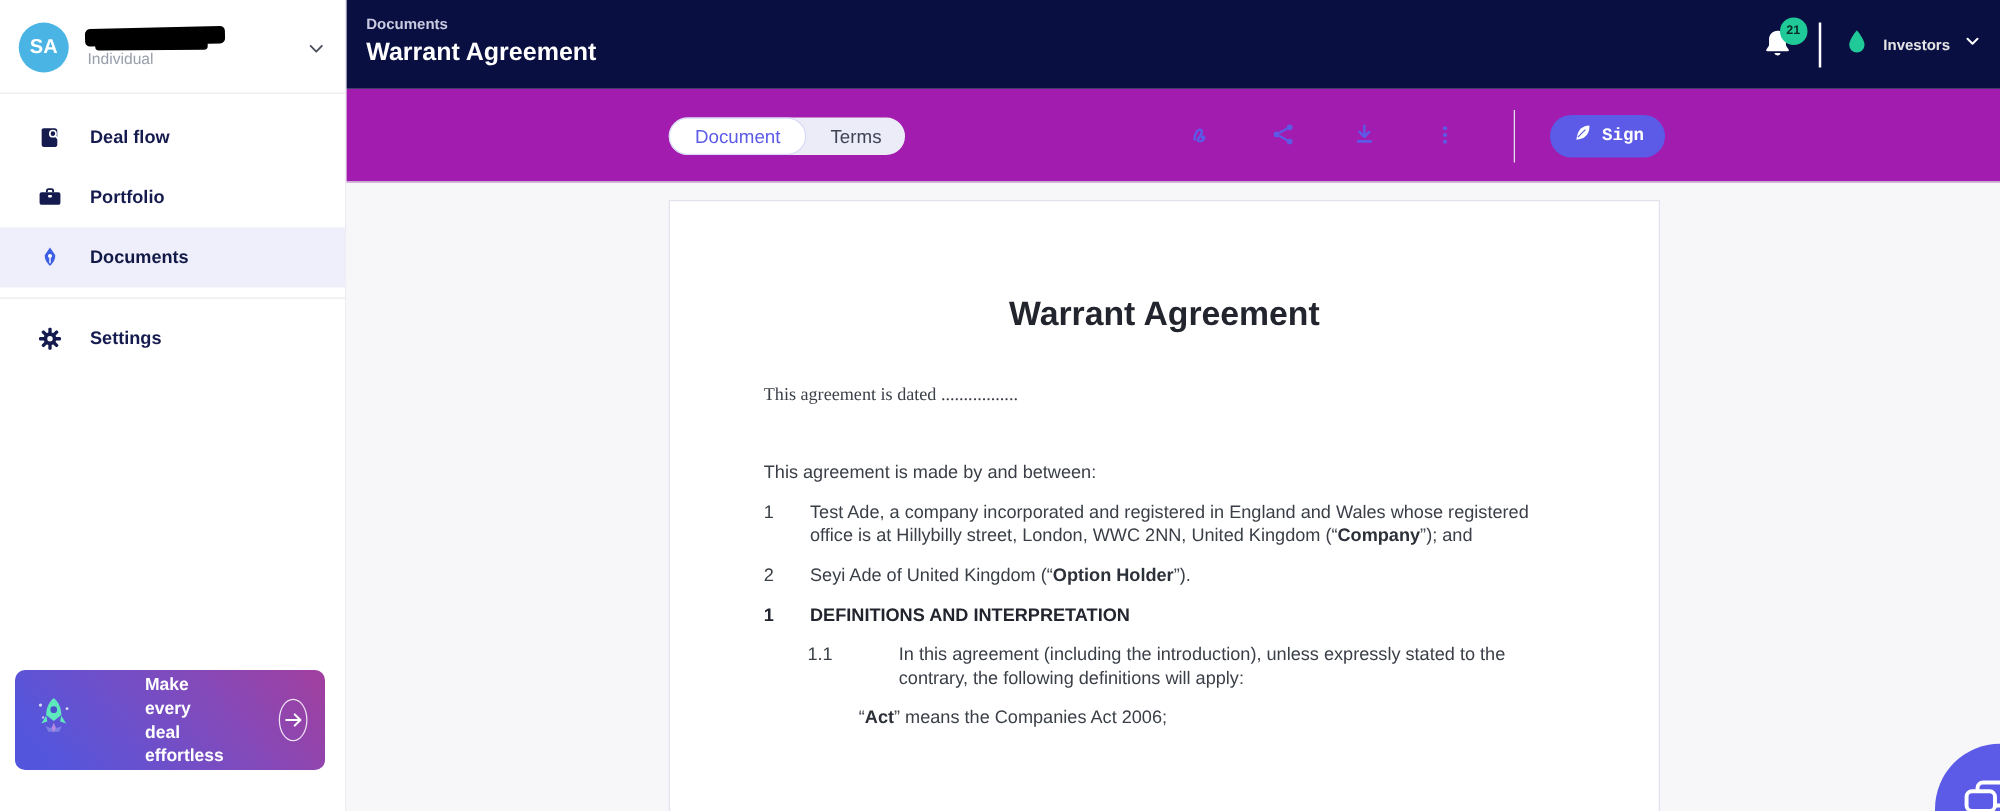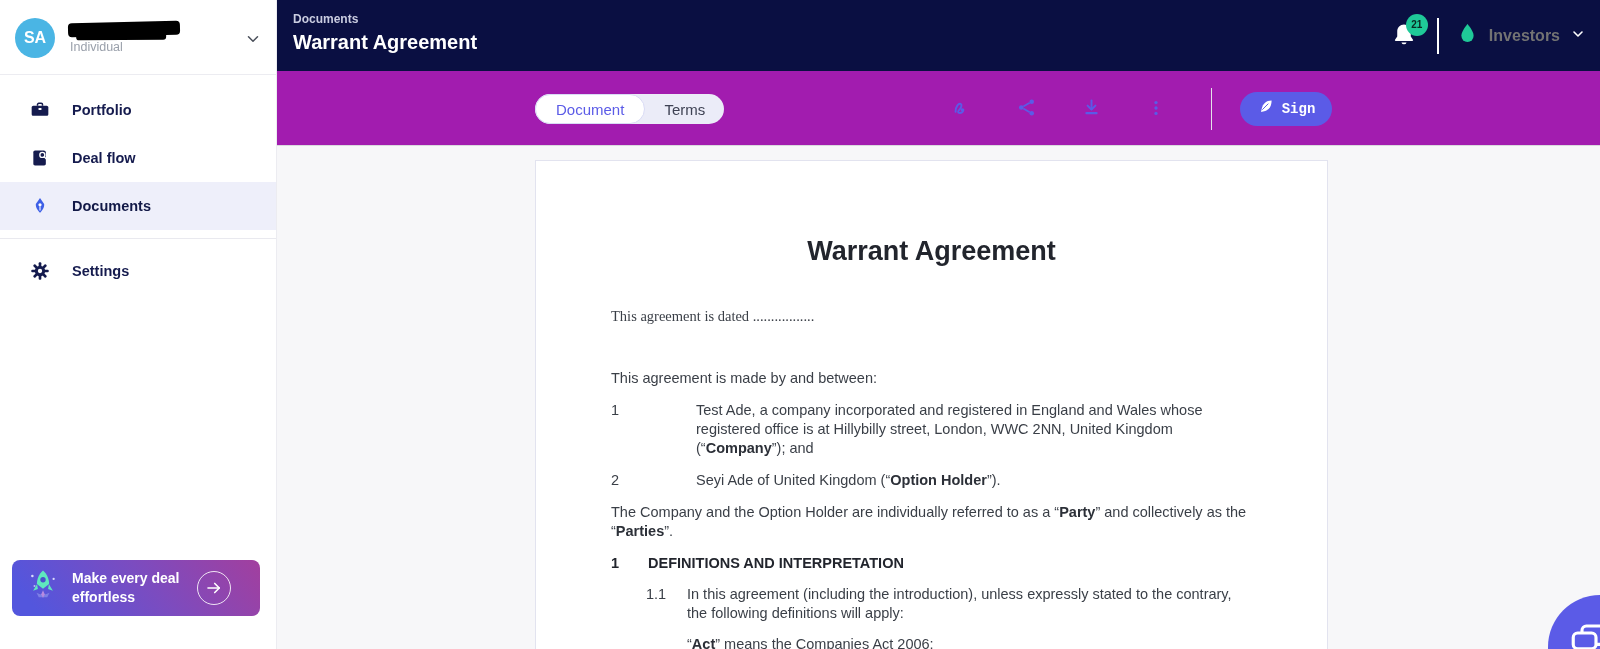--- a/index.html
+++ b/index.html
@@ -15,61 +15,61 @@
   .user-type { position:absolute; left:70px; top:40px; font-size:12.5px; color:#9aa0ab; }
   .user-chev { position:absolute; right:14px; top:30px; color:#4a4f5a; }
   .nav { padding-top:11px; }
   .nav-item { height:48px; display:flex; align-items:center; padding-left:30px; gap:22px; cursor:pointer; }
   .nav-item .label { font-size:14.5px; font-weight:700; color:#151B4E; }
   .nav-item.active { background:#EEEFFA; }
   .nav-item.active .label { color:#121947; }
   .nav-divider { height:1px; background:#e9e9ef; margin:8px 0; }
   .icon20 { width:20px; height:20px; flex:0 0 20px; }
 
-  .promo { position:absolute; left:12px; bottom:33px; width:248px; height:56px; border-radius:8px;
+  .promo { position:absolute; left:12px; bottom:33px; width:248px; height:80px; border-radius:8px;
            background:linear-gradient(52deg,#5356DD 10%, #7b4cc0 55%, #A23F9E 100%);
-           display:flex; align-items:center; padding:0 14px; cursor:pointer; }
+           display:flex; align-items:center; padding:0 14px; cursor:pointer;gap:44px; }
   .promo-text { flex:1; margin-left:12px; color:#fff; font-size:14px; font-weight:700; line-height:1.35; max-width:125px; }
   .promo-arrow { width:34px; height:34px; border-radius:50%; border:1.6px solid rgba(255,255,255,.85); display:flex; align-items:center; justify-content:center; }
 
   
   .topbar { position:absolute; left:277px; top:0; width:1323px; height:71px; background:#0A0F42; color:#fff; z-index:2; }
   .crumb { position:absolute; left:16px; top:12px; font-size:12px; font-weight:700; color:#c9cce0; cursor:pointer; }
   .page-title { position:absolute; left:16px; top:31px; font-size:20px; font-weight:700; color:#fff; }
   .topbar-right { position:absolute; right:14px; top:0; height:71px; display:flex; align-items:center; gap:17px; }
   .bell-wrap { position:relative; width:30px; height:32px; cursor:pointer; }
   .badge { position:absolute; right:-8px; top:-6px; min-width:22px; height:22px; border-radius:50%; background:#1FC998; color:#0A2A22; font-size:10px; font-weight:700; display:flex; align-items:center; justify-content:center; }
   .navy-divider { width:2px; height:36px; background:#fff; }
   .org { display:flex; align-items:center; gap:10px; cursor:pointer; }
-  .org-label { font-size:16px; font-weight:600; color:#737373; }
+  .org-label { font-size:12px; font-weight:600; color:#e5e5e5; }
 
   
   .toolbar { position:absolute; left:277px; top:71px; width:1323px; height:75px; background:#a21caf; border-bottom:1px solid #d9d9de; z-index:1; }
   .tabs { position:absolute; left:258px; top:23px; display:inline-flex; background:#EBECF8; border-radius:18px; height:30px; align-items:stretch; }
   .tab { border:none; background:transparent; font-family:inherit; font-size:15px; color:#3E4254; padding:0 19px; border-radius:18px; cursor:pointer; display:flex; align-items:center; }
   .tab.active { background:#fff; border:1px solid #D9DBF5; color:#5B5BE7; padding:0 20px; }
   .tools { position:absolute; right:268px; top:0; height:75px; display:flex; align-items:center;font-family:Liberation Mono, monospace; }
   .tool-btn { background:none; border:none; cursor:pointer; width:20px; height:24px; padding:0; color:#5B5BE7; margin-right:45px; }
   .tool-btn:last-of-type { margin-right:28px; }
   .tool-divider { width:1px; height:42px; background:#e3e3e8; margin-right:28px; }
   .sign-btn { height:34px; width:92px; border:none; border-radius:17px; background:#5B5BE7; color:#fff; font-family:inherit; font-size:14px; font-weight:700; display:flex; align-items:center; justify-content:center; gap:8px; cursor:pointer; }
 
   
   .content { position:absolute; left:277px; top:146px; width:1323px; height:503px; background:#F7F7F9; overflow:hidden; }
   .doc-page { margin:14px 0 0 258px; width:793px; min-height:700px; background:#fff; border:1px solid #E2E3EF; padding:60px 75px 40px 75px; color:#3A3F47; font-size:14.5px; line-height:19px; }
   .doc-title { text-align:center; font-size:27px; line-height:32px; font-weight:700; color:#22252d; margin:14px 0 40px 0; }
   .dated { margin:0 0 43px 0;font-family:Liberation Serif, serif; }
   .intro { margin:0 0 13px 0; }
   .li { display:flex; margin:0 0 13px 0; }
   .li .num { flex:0 0 37px; }
-  .li p { flex:1;margin-left:48px; }
+  .li p { flex:1; }
   .parties-para { margin:0 0 13px 0; }
   .sec-head { display:flex; margin:0 0 12px 0; font-weight:700; color:#22252d; }
   .sec-head .num { flex:0 0 37px; }
-  .clause { display:flex; margin:0 0 12px 0; padding-left:35px; }
+  .clause { display:flex; margin:0 0 12px 0; padding-left:35px;gap:32px; }
   .clause .num { flex:0 0 41px; }
   .definition { padding-left:76px; }
   .doc-page b { color:#2c3038; }
 
   
   .fab { position:absolute; left:1548px; top:595px; width:104px; height:104px; border-radius:50%; background:#5B5BE7; z-index:4; cursor:pointer; }
   .fab svg { position:absolute; left:20px; top:24px; }
 </style>
 </head>
 <body>
@@ -115,36 +115,36 @@
         <svg width="18" height="18" viewBox="0 0 24 24" fill="none" stroke="#4a4f5a" stroke-width="2" stroke-linecap="round" stroke-linejoin="round">
             <polyline points="6 9 12 15 18 9"></polyline>
           </svg>
       </span>
     </div>
 
     <nav class="nav">
       <div class="nav-item">
         <span class="icon20">
           <svg width="20" height="20" viewBox="0 0 24 24">
+              <path fill="#151B4E" d="M6 3h10.5c1.4 0 2.5 1.1 2.5 2.5V19c0 1.1-.9 2-2 2H6c-1.1 0-2-.9-2-2V5c0-1.1.9-2 2-2z"></path>
+              <circle cx="14.8" cy="8.3" r="3" fill="none" stroke="#fff" stroke-width="1.6"></circle>
+              <line x1="17" y1="10.5" x2="19.4" y2="12.9" stroke="#fff" stroke-width="1.6" stroke-linecap="round"></line>
+            </svg>
+        </span>
+        <span class="label">Deal flow</span>
+      </div>
+      <div class="nav-item">
+        <span class="icon20">
+          <svg width="20" height="20" viewBox="0 0 24 24">
               <path fill="#151B4E" d="M4 7h16c1.1 0 2 .9 2 2v8c0 1.1-.9 2-2 2H4c-1.1 0-2-.9-2-2V9c0-1.1.9-2 2-2z"></path>
               <path fill="none" stroke="#151B4E" stroke-width="1.8" d="M9 7V5.5C9 4.7 9.7 4 10.5 4h3c.8 0 1.5.7 1.5 1.5V7"></path>
               <rect x="10.2" y="9.5" width="3.6" height="2.6" rx="0.8" fill="#fff"></rect>
             </svg>
         </span>
         <span class="label">Portfolio</span>
-      </div>
-      <div class="nav-item">
-        <span class="icon20">
-          <svg width="20" height="20" viewBox="0 0 24 24">
-              <path fill="#151B4E" d="M6 3h10.5c1.4 0 2.5 1.1 2.5 2.5V19c0 1.1-.9 2-2 2H6c-1.1 0-2-.9-2-2V5c0-1.1.9-2 2-2z"></path>
-              <circle cx="14.8" cy="8.3" r="3" fill="none" stroke="#fff" stroke-width="1.6"></circle>
-              <line x1="17" y1="10.5" x2="19.4" y2="12.9" stroke="#fff" stroke-width="1.6" stroke-linecap="round"></line>
-            </svg>
-        </span>
-        <span class="label">Deal flow</span>
       </div>
       <div class="nav-item active">
         <span class="icon20">
           <svg width="20" height="20" viewBox="0 0 24 24">
               <path fill="#3D5FE6" d="M12 2.5l5 7c.3 4.8-2.5 8-5 10.5-2.5-2.5-5.3-5.7-5-10.5l5-7z"></path>
               <circle cx="12" cy="10.5" r="1.9" fill="#fff"></circle>
               <line x1="12" y1="12.4" x2="12" y2="17.5" stroke="#fff" stroke-width="1.3"></line>
             </svg>
         </span>
         <span class="label">Documents</span>
@@ -268,21 +268,20 @@
       <div class="li">
         <span class="num">1</span>
         <p><span>Test Ade, a company incorporated and registered in England and Wales whose registered office is at Hillybilly street, London, WWC 2NN, United Kingdom (“</span><b>Company</b><span>”); and</span></p>
       </div>
 
       <div class="li">
         <span class="num">2</span>
         <p><span>Seyi Ade of United Kingdom (“</span><b>Option Holder</b><span>”).</span></p>
       </div>
 
-      <p class="parties-para"><span>The Company and the Option Holder are individually referred to as a “</span><b>Party</b><span>” and collectively as the “</span><b>Parties</b><span>”.</span></p>
 
       <div class="sec-head">
         <span class="num">1</span>
         <span>DEFINITIONS AND INTERPRETATION</span>
       </div>
 
       <div class="clause">
         <span class="num">1.1</span>
         <p>In this agreement (including the introduction), unless expressly stated to the contrary, the following definitions will apply:</p>
       </div>

